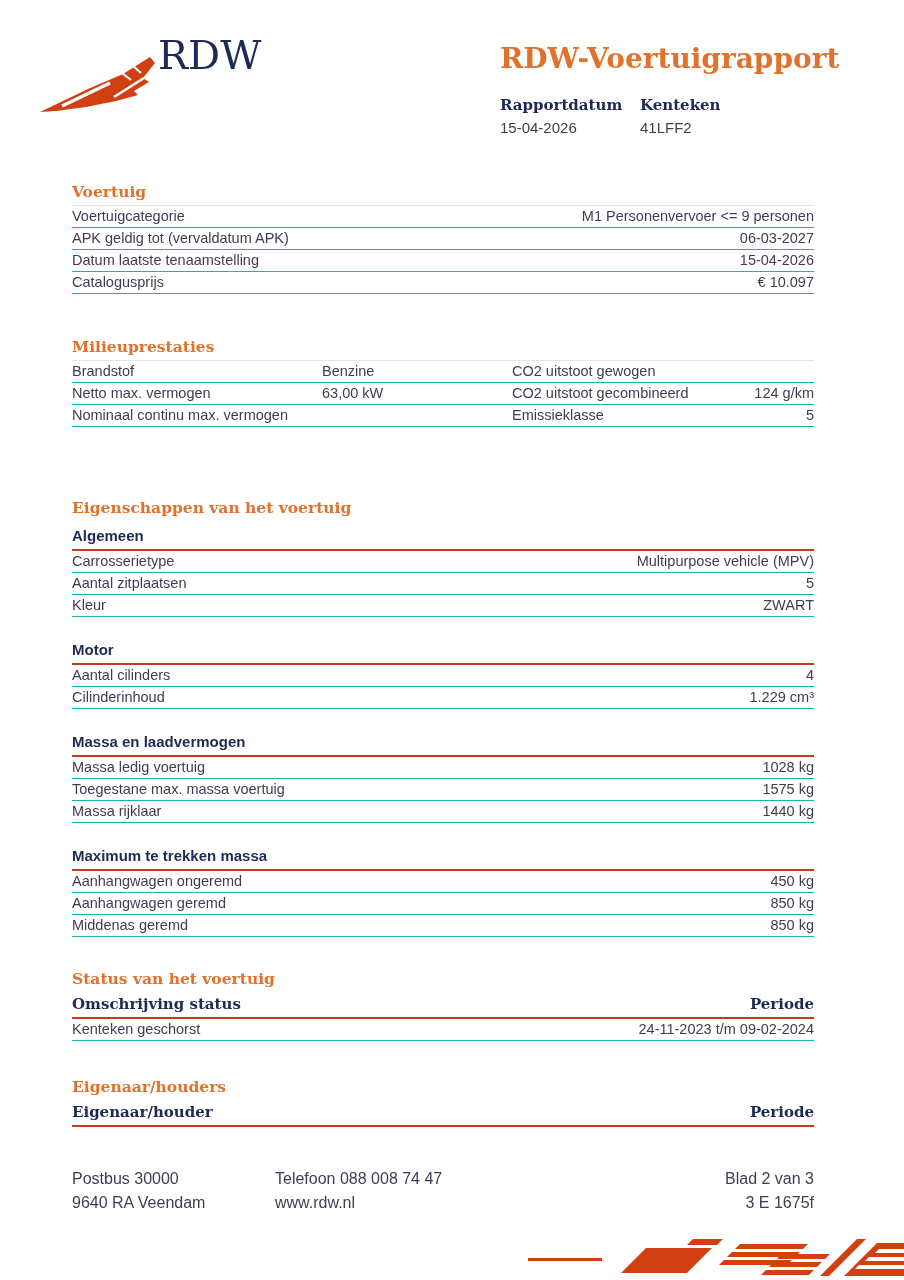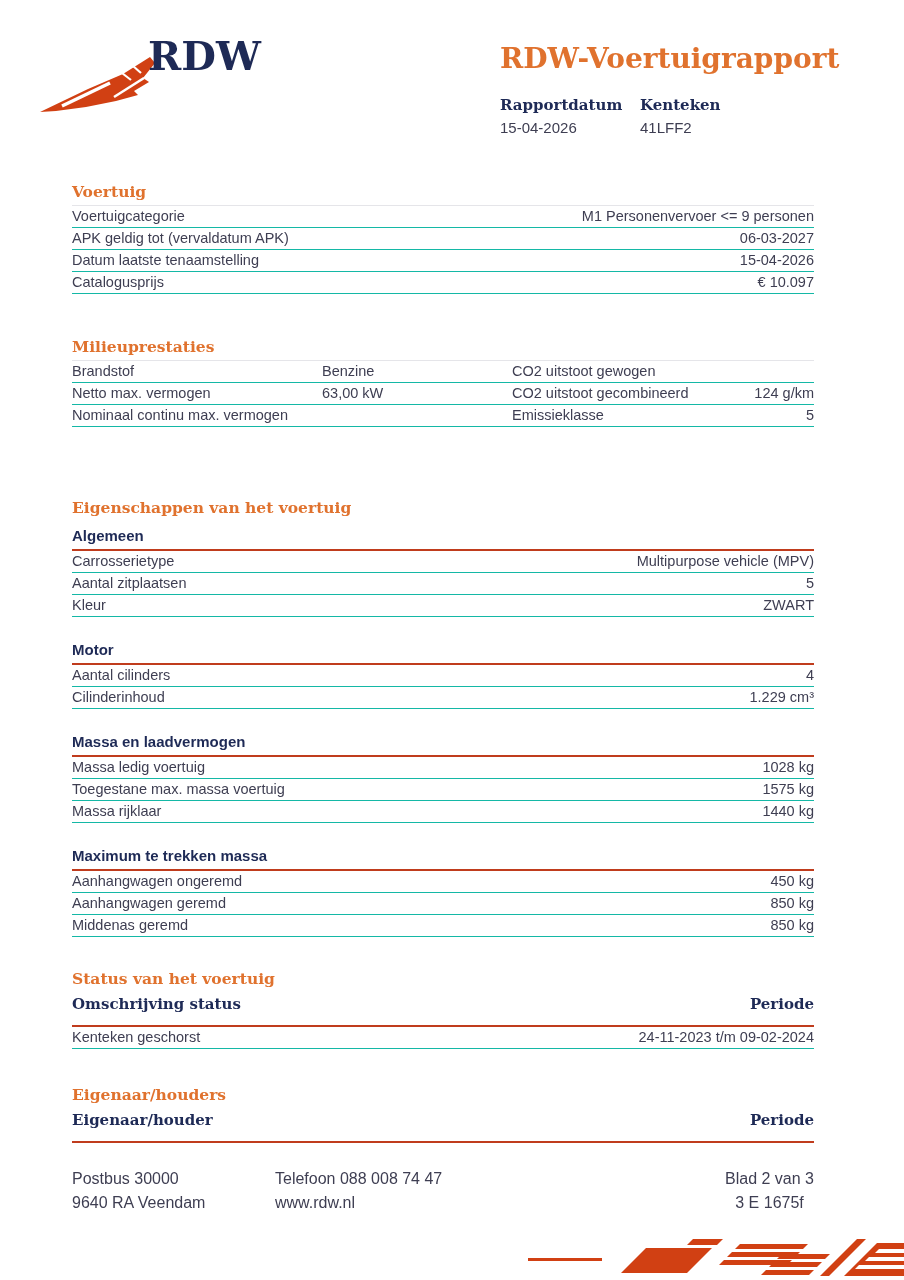--- a/index.html
+++ b/index.html
@@ -8,22 +8,22 @@
     width:904px; height:1280px; position:relative; overflow:hidden;
     font-family:"Liberation Sans", sans-serif;
     color:#3e3e52;
   }
   .page { position:absolute; inset:0; background:#fff; }
 
   
   .hdr { position:relative; height:150px; }
   .feather { position:absolute; left:38px; top:48px; }
   .wordmark {
-    position:absolute; left:148px; top:32px;
-    font-family:"DejaVu Serif", serif; font-weight:bold;
+    position:absolute; left:158px; top:32px;
+    font-family:"DejaVu Serif", serif; font-weight:normal;
     font-size:40px; color:#1e2a56; letter-spacing:0px;
   }
   .doc-title {
     position:absolute; left:500px; top:42px;
     font-family:"DejaVu Serif", serif; font-weight:bold;
     font-size:28px; color:#e0722e; white-space:nowrap;
   }
   .meta { position:absolute; top:96px; }
   .meta-rd { left:500px; }
   .meta-kt { left:640px; }
@@ -65,33 +65,33 @@
   .sec-voertuig       { margin-top:32px; }
   .sec-milieu         { margin-top:43px; }
   .sec-eigenschappen  { margin-top:71px; }
   .sec-status         { margin-top:32px; }
   .sec-eigenaar       { margin-top:36px; }
 
   .table-head-row {
     display:flex; justify-content:space-between;
     font-family:"DejaVu Serif", serif; font-weight:bold;
     font-size:15px; line-height:18px; color:#1e2a56;
-    padding:3px 0 12px 0; border-bottom:2px solid #c03c1d;
+    padding:3px 0 4px 0; border-bottom:2px solid #c03c1d;
   }
 
   
   footer {
     position:absolute; left:72px; right:90px; top:1172px;
     display:flex; font-size:16px; color:#3e3e52;
   }
   .f-col div { line-height:14px; }
   .f-col div + div { margin-top:10px; }
   .f-col1 { width:203px; }
   .f-col2 { flex:1; }
-  .f-col3 { text-align:center;margin-left:12px; }
+  .f-col3 { text-align:right;margin-left:12px; }
 
   
   .stripes { position:absolute; right:0; bottom:0; }
 </style>
 </head>
 <body>
 
 <div class="page">
 
   <div class="hdr">

